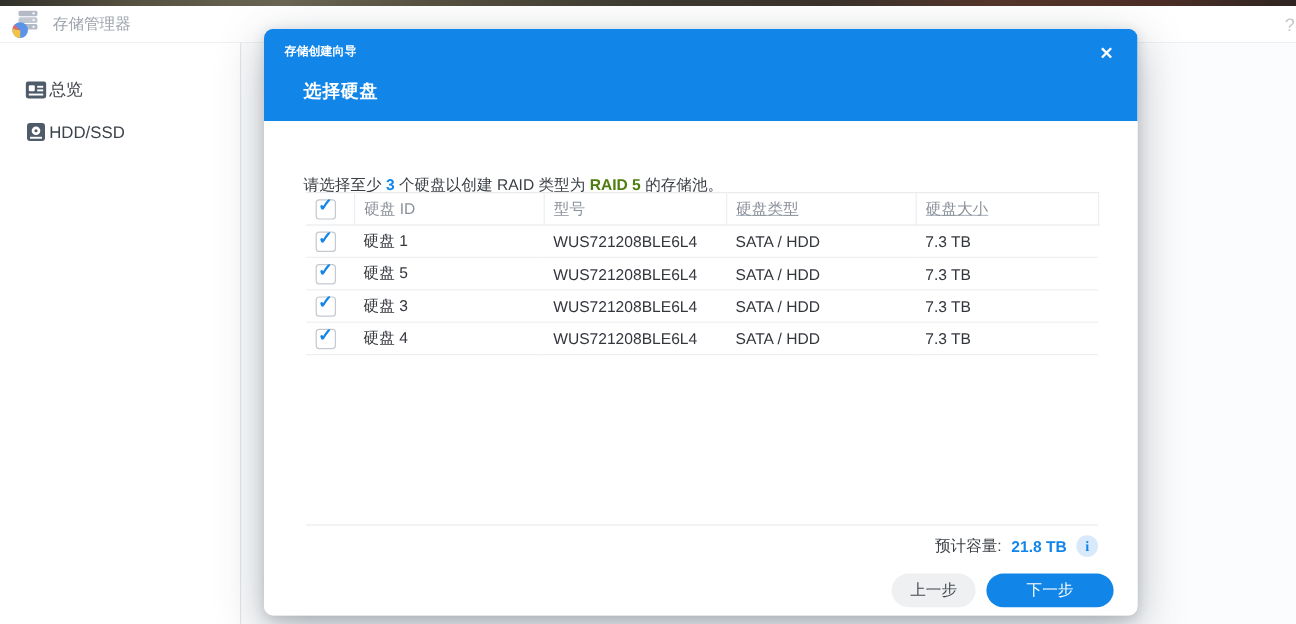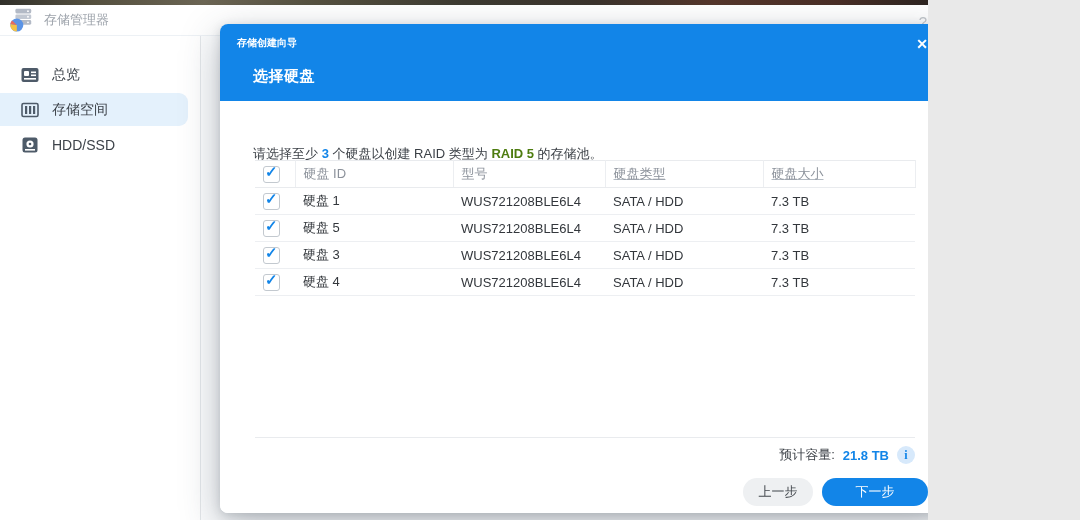--- a/index.html
+++ b/index.html
@@ -1,38 +1,38 @@
 <!DOCTYPE html>
 <html><head>
 <meta charset="utf-8">
 <style>
   html,body { margin:0; padding:0; background:#e9e9e9; }
   .canvas {
-    position:relative; width:928px; height:520px; background:#fff;
+    position:relative; width:1080px; height:520px; background:#fff;
     font-family:"Liberation Sans", sans-serif; overflow:hidden;
     -webkit-font-smoothing:antialiased;
   }
   
   .top-strip {
     position:absolute; top:0; left:0; right:0; height:5px;
     background:linear-gradient(90deg,#31302a 0%,#55503f 10%,#6b6554 22%,#55503f 34%,
       #3d3a31 50%,#3b332c 64%,#55362b 77%,#4a2e26 90%,#2e2521 100%);
   }
   
   .app-header {
     position:absolute; top:5px; left:0; right:0; height:30px; background:#fff;
     border-bottom:1px solid #edf1f5; display:flex; align-items:center;
   }
   .app-icon { margin-left:8px; width:26px; height:26px; }
   .app-title { margin-left:10px; font-size:13px; color:#9da3ab; }
   .help-q { position:absolute; right:1px; top:8px; font-size:15px; color:#c3c7cb; }
   
   .sidebar { position:absolute; top:36px; left:0; width:200px; bottom:0; background:#fff; padding-top:20px; }
   .side-item {
-    display:flex; align-items:center; gap:13px; height:33px; padding-left:21px;
+    display:flex; align-items:center; gap:2px; height:33px; padding-left:21px;
     font-size:14px; color:#3d434a; margin:2px 0; box-sizing:border-box; cursor:default;
   }
   .side-item.active { background:#e4f1fc; width:188px; border-radius:0 9px 9px 0; }
   .side-item svg { flex:0 0 auto; }
   .divider-v { position:absolute; left:200px; top:36px; bottom:0; width:1px; background:#e4e7ea; }
   .main-bg { position:absolute; left:201px; top:36px; right:0; bottom:0; background:#fbfcfd; }
   
   .dialog {
     position:absolute; left:220px; top:24px; width:728px; height:489px; background:#fff;
     border-radius:8px; overflow:hidden;
@@ -106,29 +106,20 @@
     <div class="side-item">
       <svg width="18" height="16" viewBox="0 0 18 16">
         <rect x="0.5" y="1" width="17" height="14" rx="2" fill="#4e5b69"></rect>
         <rect x="3" y="4" width="5" height="5" rx="1" fill="#fff"></rect>
         <rect x="10" y="4.5" width="5" height="1.6" fill="#fff"></rect>
         <rect x="10" y="7.5" width="5" height="1.6" fill="#fff"></rect>
         <rect x="3" y="11" width="12" height="1.6" fill="#fff"></rect>
       </svg>
       <span>总览</span>
     </div>
-    <div class="side-item active">
-      <svg width="18" height="16" viewBox="0 0 18 16">
-        <rect x="1" y="1.5" width="16" height="13" rx="1.5" fill="none" stroke="#4e5b69" stroke-width="1.6"></rect>
-        <rect x="4" y="4" width="2.2" height="8" fill="#4e5b69"></rect>
-        <rect x="8" y="4" width="2.2" height="8" fill="#4e5b69"></rect>
-        <rect x="12" y="4" width="2.2" height="8" fill="#4e5b69"></rect>
-      </svg>
-      <span>存储空间</span>
-    </div>
     <div class="side-item">
       <svg width="18" height="16" viewBox="0 0 18 16">
         <rect x="1.5" y="0.5" width="15" height="15" rx="2.5" fill="#4e5b69"></rect>
         <circle cx="9" cy="7" r="3.6" fill="#fff"></circle>
         <circle cx="9" cy="7" r="1.3" fill="#4e5b69"></circle>
         <rect x="4" y="12" width="10" height="1.6" fill="#fff"></rect>
       </svg>
       <span>HDD/SSD</span>
     </div>
   </div>

